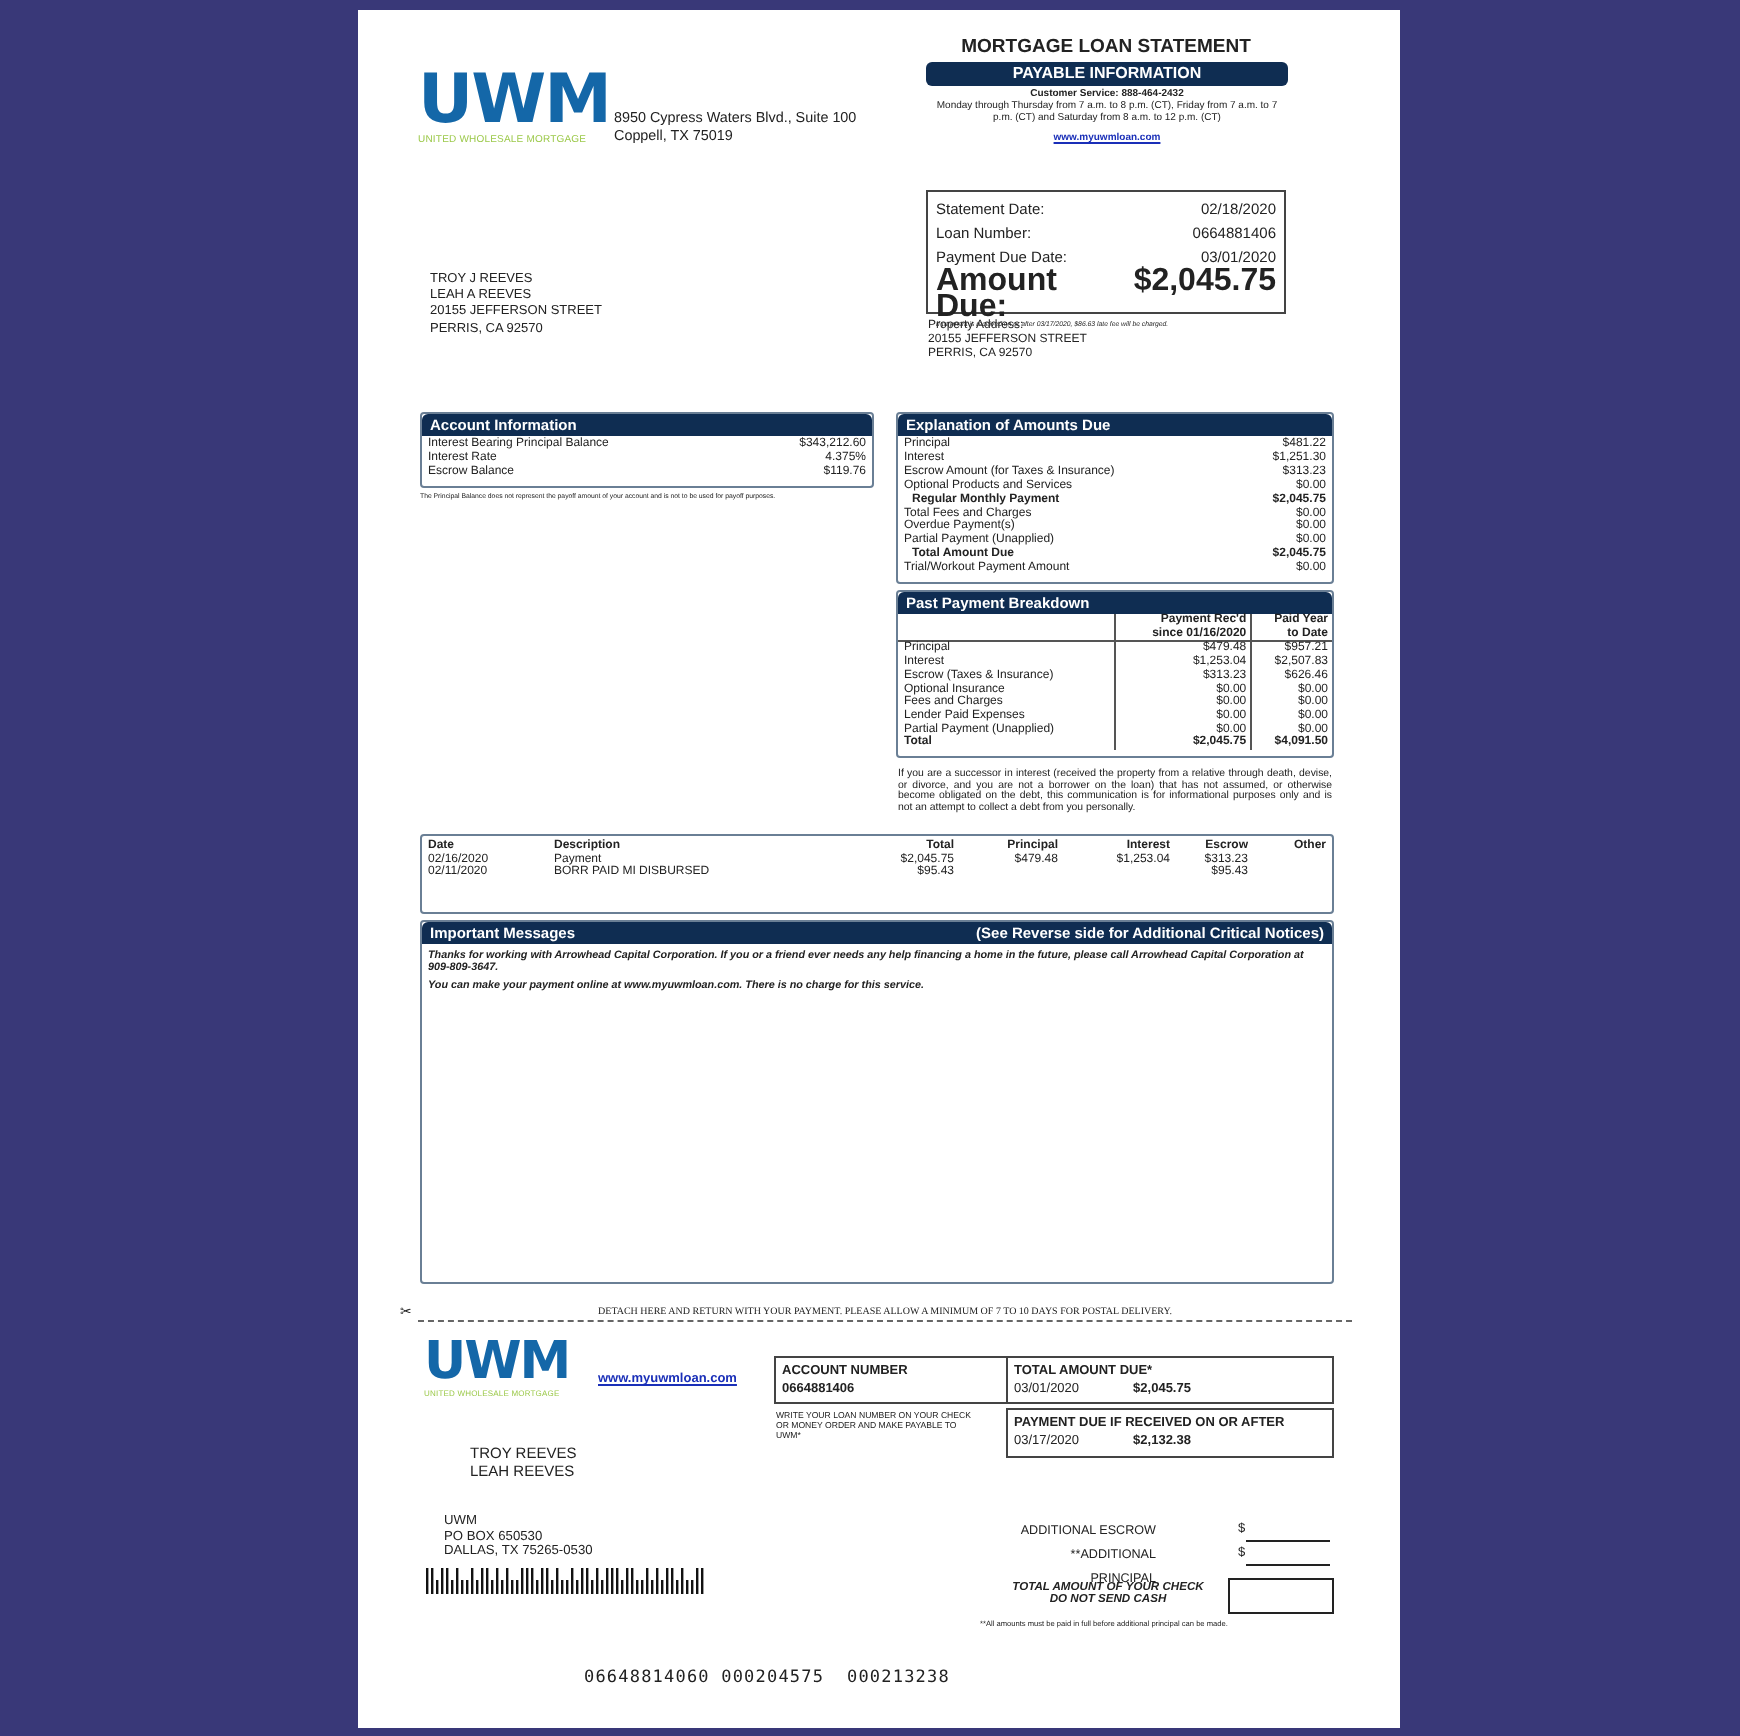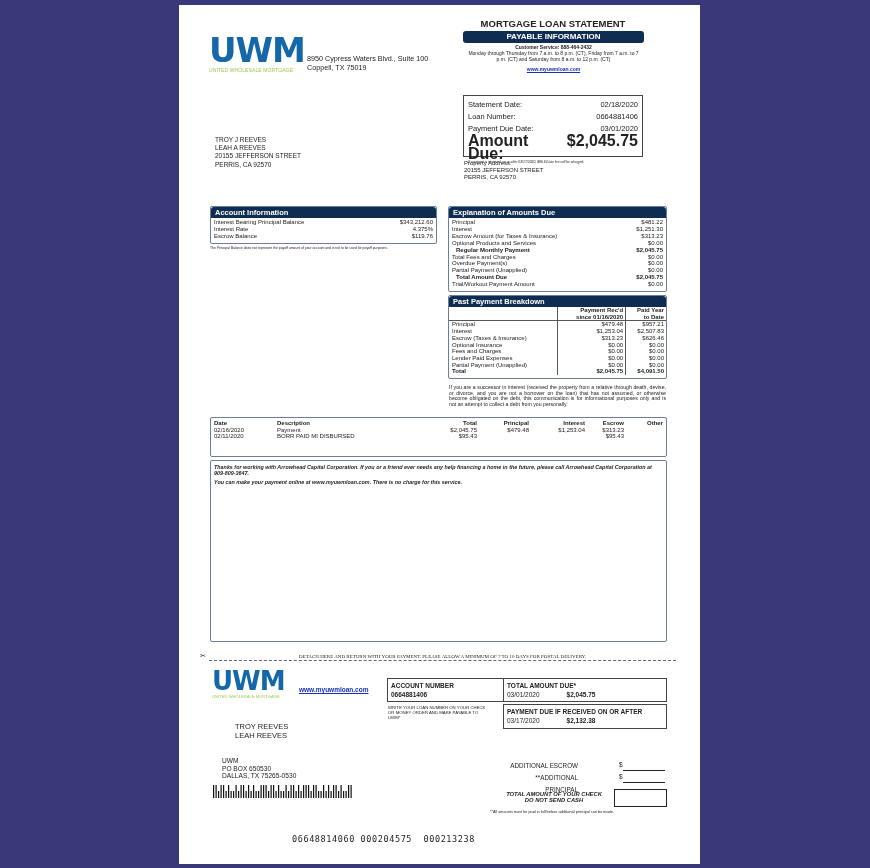--- a/index.html
+++ b/index.html
@@ -231,20 +231,24 @@
             <td class="r"></td>
             <td class="r"></td>
             <td class="r">$95.43</td>
             <td class="r" style="padding-right:3px;"></td>
           </tr>
         </tbody>
     </table>
   </div>
 
   <div class="abs box" style="left:31px;top:455px;width:457px;height:182px;">
+    <div class="navy hdr row">
+      <span>Important Messages</span>
+      <span>(See Reverse side for Additional Critical Notices)</span>
+    </div>
     <div style="padding:3px 3px;font-size:5.4px;line-height:6px;font-weight:bold;font-style:italic;">
       <div>Thanks for working with Arrowhead Capital Corporation. If you or a friend ever needs any help financing a home in the future, please call Arrowhead Capital Corporation at 909-809-3647.</div>
       <div style="margin-top:3px;">You can make your payment online at www.myuwmloan.com. There is no charge for this service.</div>
     </div>
   </div>
 
   <div class="abs" style="left:21px;top:647px;font-size:7px;">✂</div>
   <div class="abs" style="left:30px;top:655px;width:467px;border-top:1px dashed #666;"></div>
   <div class="abs" style="left:30px;top:649px;width:467px;text-align:center;font-family:'Liberation Serif',serif;font-size:5px;">DETACH HERE AND RETURN WITH YOUR PAYMENT. PLEASE ALLOW A MINIMUM OF 7 TO 10 DAYS FOR POSTAL DELIVERY.</div>
 

